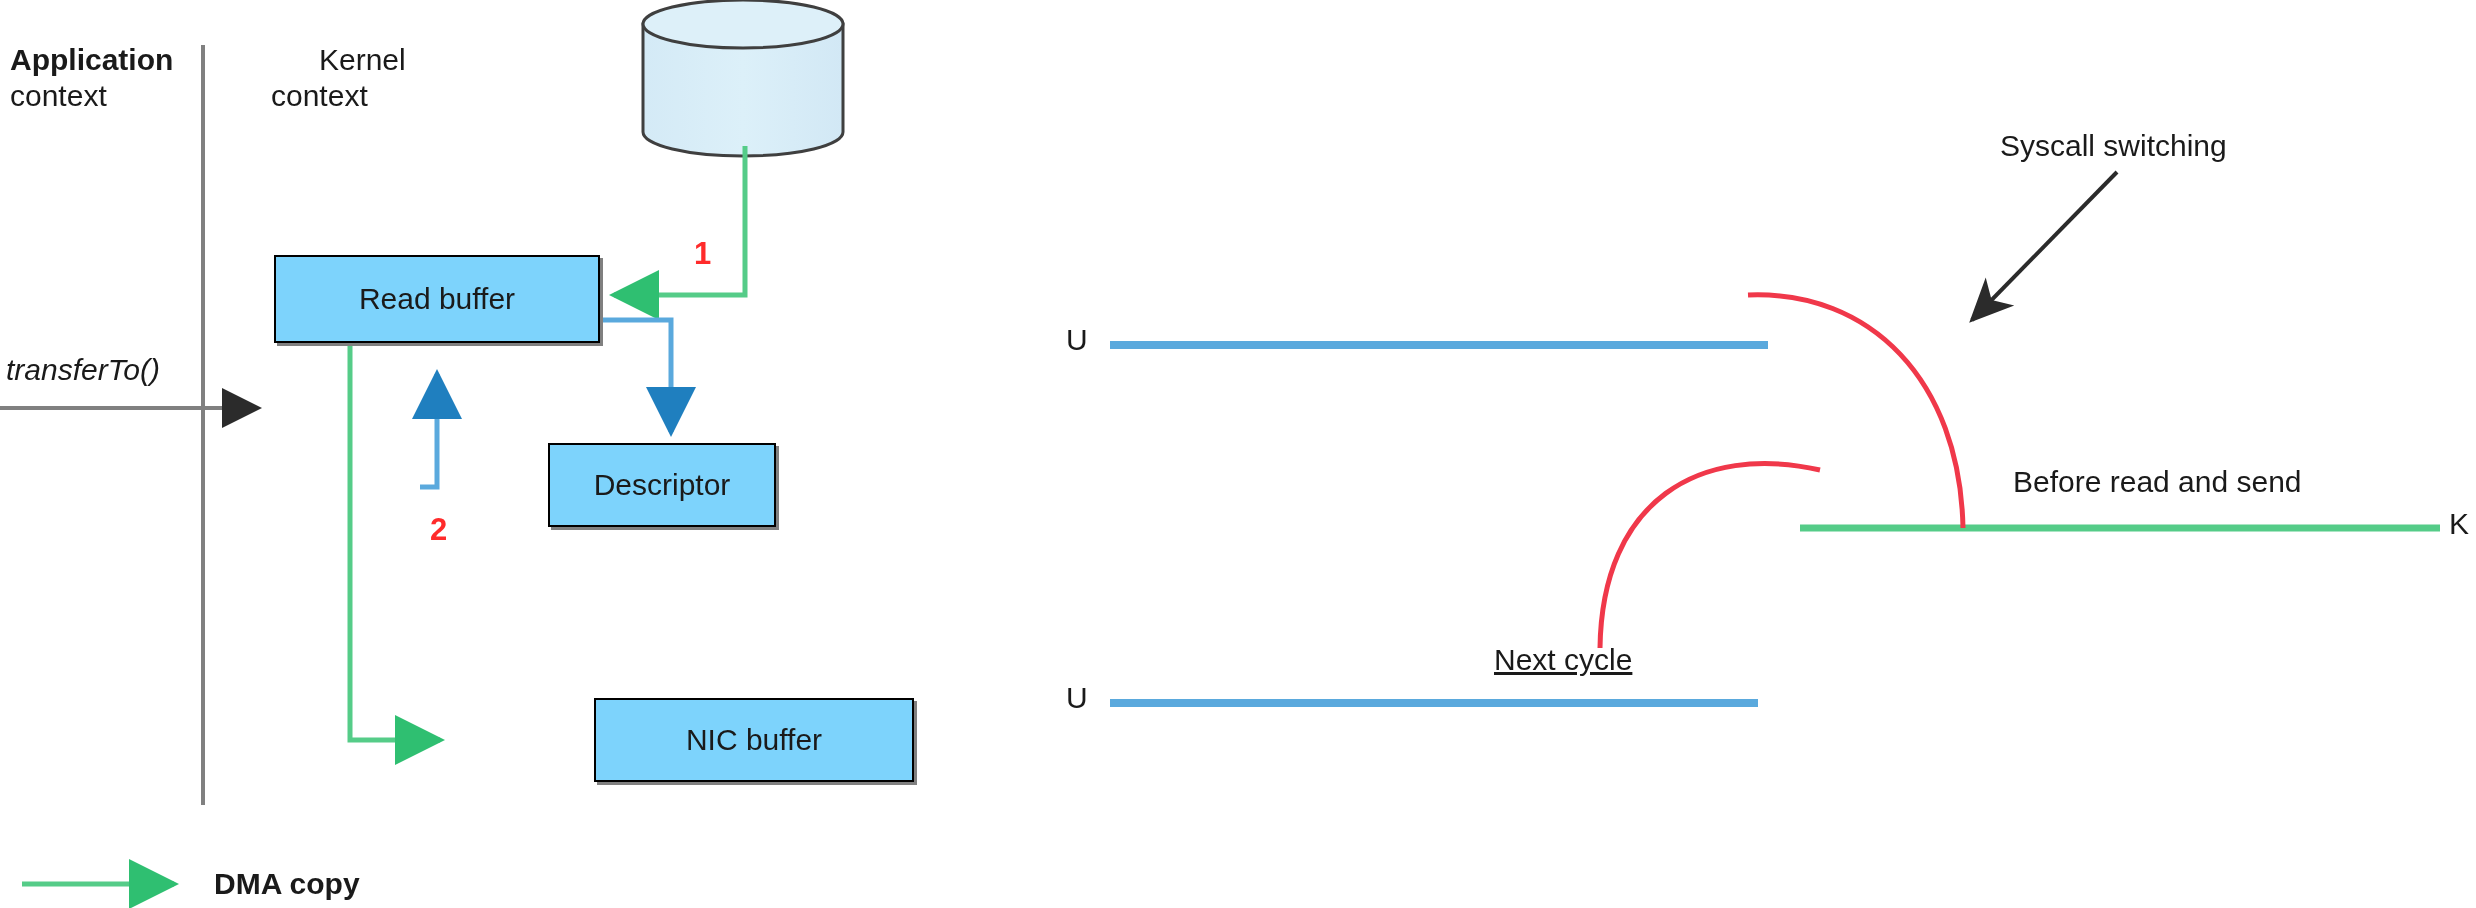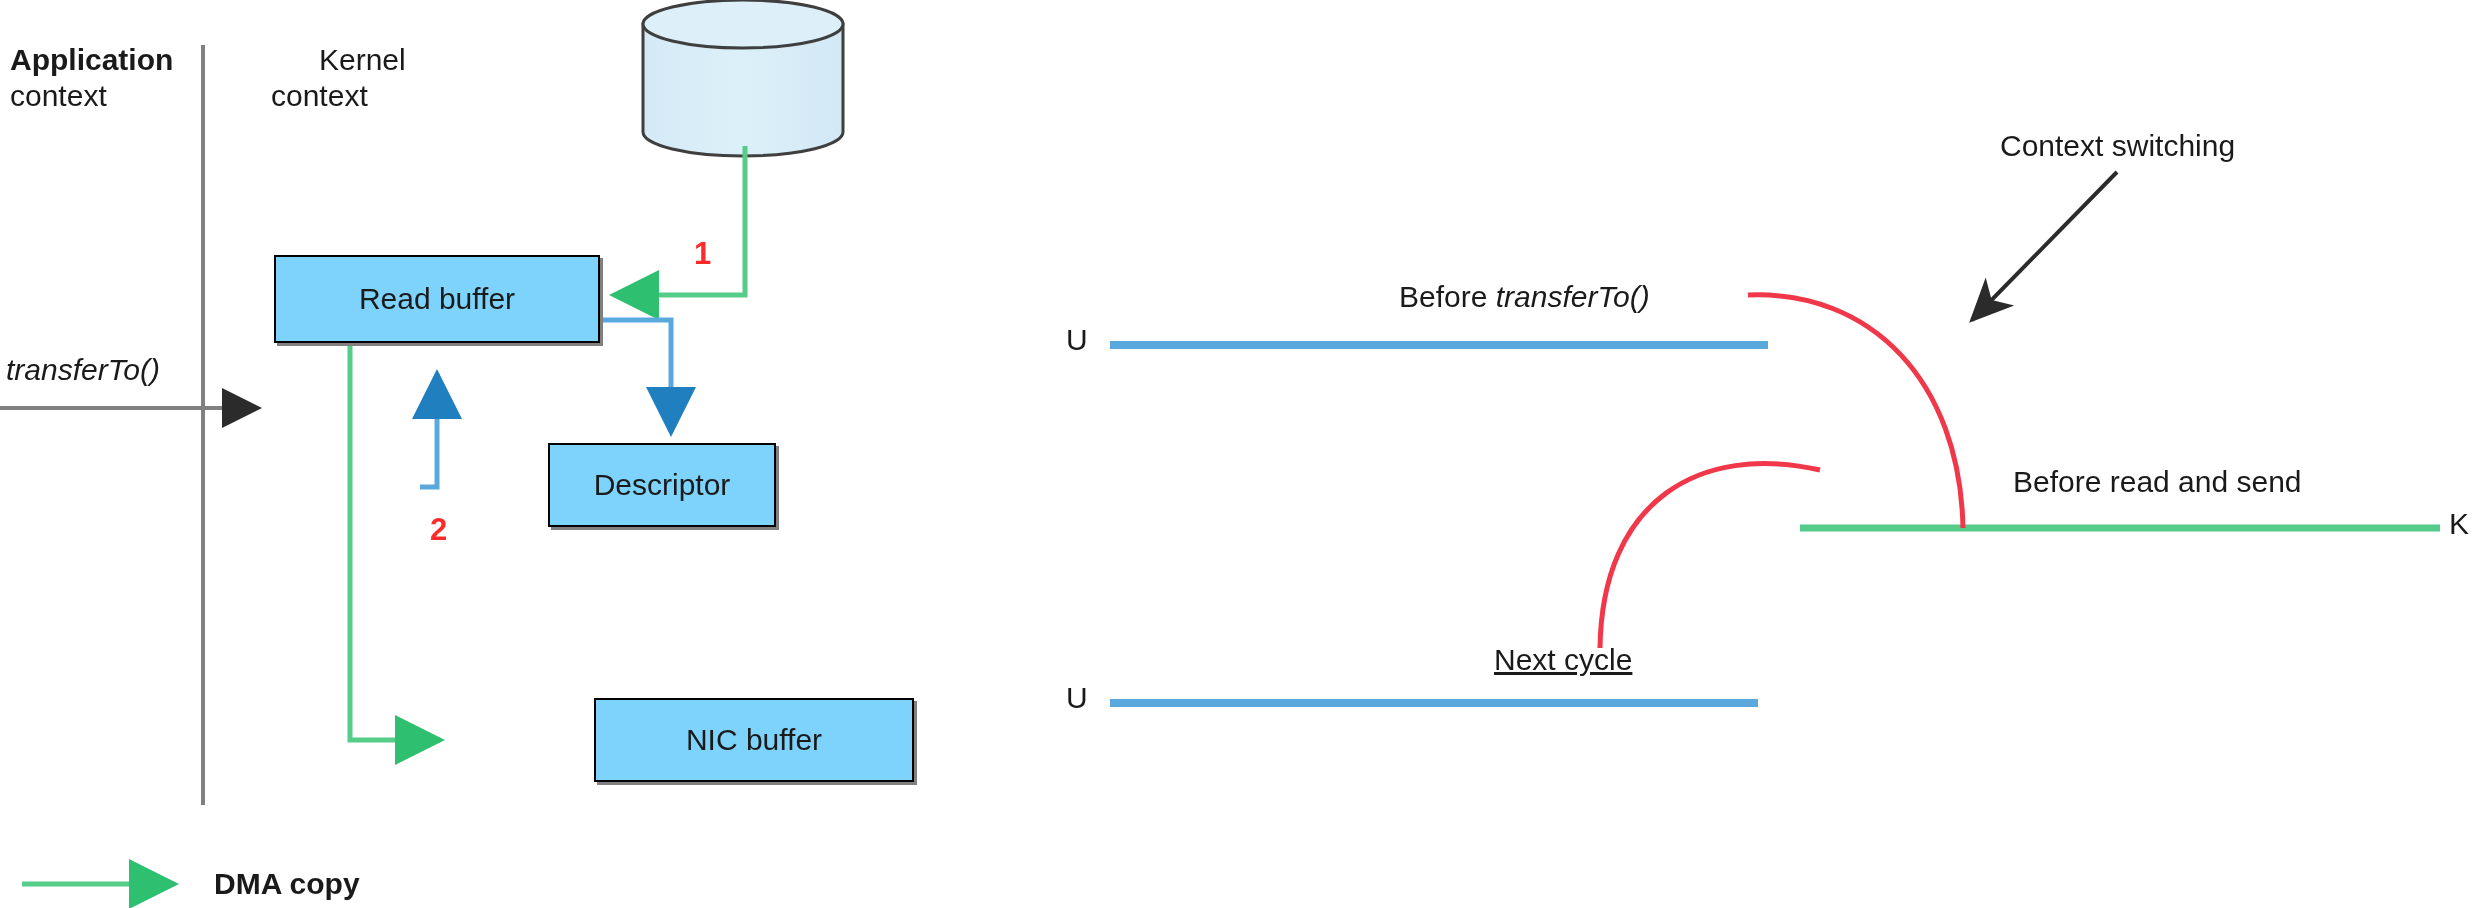--- a/index.html
+++ b/index.html
@@ -141,21 +141,20 @@
   <div class="lbl red" style="left:430px; top:512px;">2</div>
 
   <div class="lbl" style="left:214px; top:866px;font-weight:bold;">DMA copy</div>
 
   <div class="lbl" style="left:1066px; top:322px;">U</div>
 
   <div class="lbl" style="left:2449px; top:506px;">K</div>
 
   <div class="lbl" style="left:1066px; top:680px;">U</div>
 
-  <div class="lbl" style="left:1399px; top:279px;"><span>Before </span><span class="italic" style="font-style:italic;">transferTo()</span></div>
 
-  <div class="lbl" style="left:2000px; top:128px;">Context switching</div>
+  <div class="lbl" style="left:2000px; top:128px;">Syscall switching</div>
 
   <div class="lbl" style="left:2013px; top:464px;">Before read and send</div>
 
   <div class="lbl" style="left:1494px; top:642px;text-decoration:underline;">Next cycle</div>
 
 </div>
 
 </body></html>

